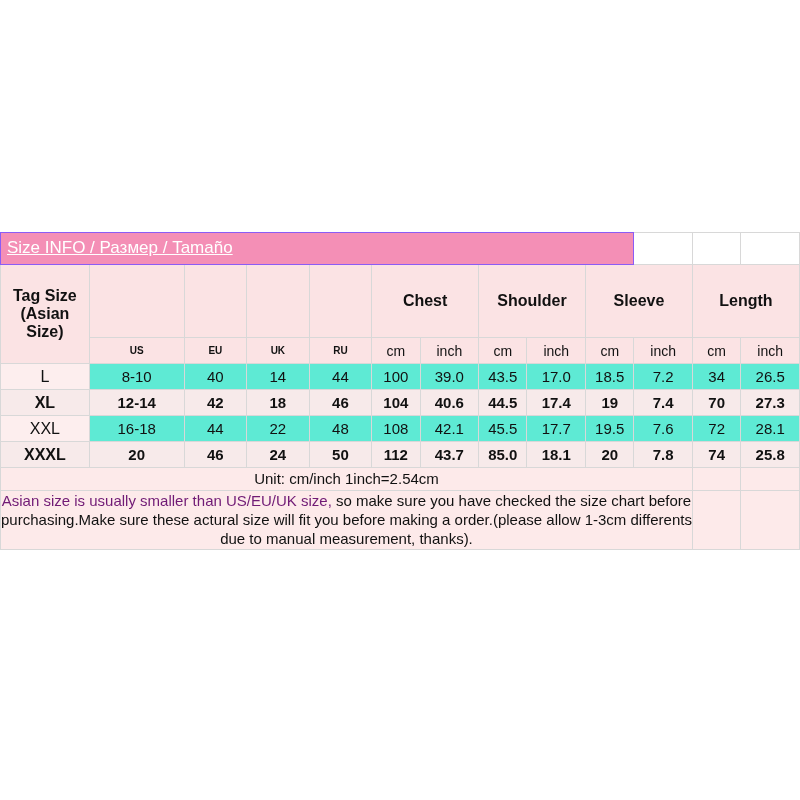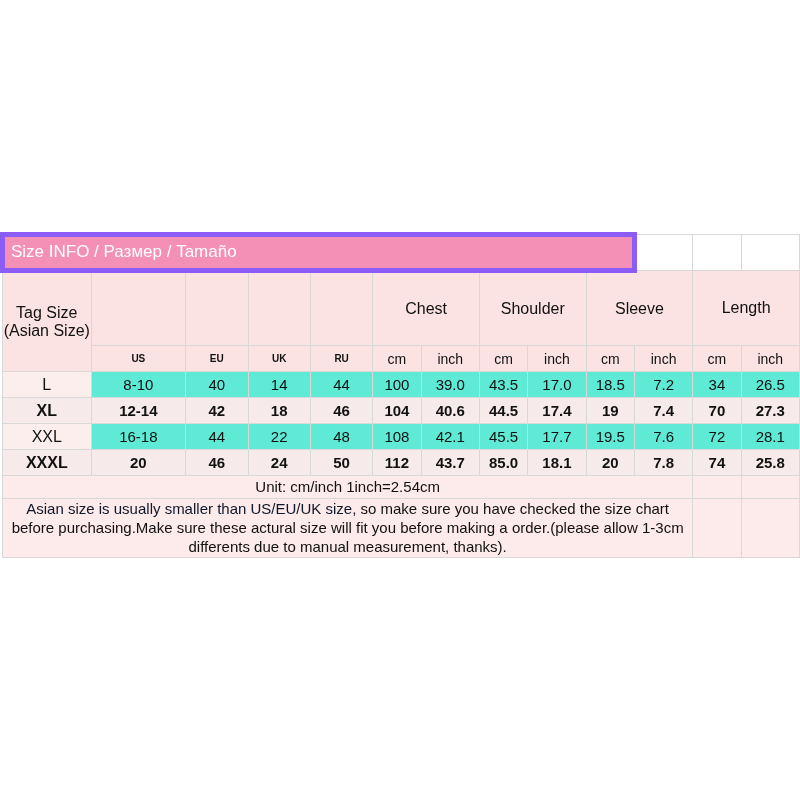--- a/index.html
+++ b/index.html
@@ -39,30 +39,31 @@
     font-weight: normal;
   }
   
   tr.title-row td.title-cell {
     background: #f48fb6;
     color: #ffffff;
     text-align: left;
     font-size: 17px;
     padding: 3px 6px 4px 6px;
     height: 24px;
-    border: 5px solid #8b5cf6;
+    border: 1px solid #8b5cf6;
+    text-decoration: underline;
   }
   tr.title-row td.blank-cell {
     background: #ffffff;
     border: 1px solid #d8d8d8;
   }
   
   tr.group-row td {
     height: 72px;
-    font-weight: normal;
+    font-weight: bold;
     font-size: 16px;
     background: #fbe3e4;
   }
   td.tagsize-cell {
     font-weight: bold;
     font-size: 16px;
     line-height: 1.12;
     text-align: left;
     padding-left: 6px;
     background: #fbe3e4;
@@ -91,21 +92,21 @@
     font-weight: bold;
   }
   td.note-cell {
     text-align: left;
     font-size: 15px;
     padding: 3px 5px;
     line-height: 1.28;
     background: #fdeeee;
   }
   td.note-cell.note-small { height: 22px; margin-left: 24px; }
-  .red { color: #0f172a; }
+  .red { color: #701a75; }
   td.side-blank {
     background: #ffffff;
     border: 1px solid #d8d8d8;
   }
 </style>
 </head>
 <body>
 
 <div id="page">
   <div id="chart-wrap">

